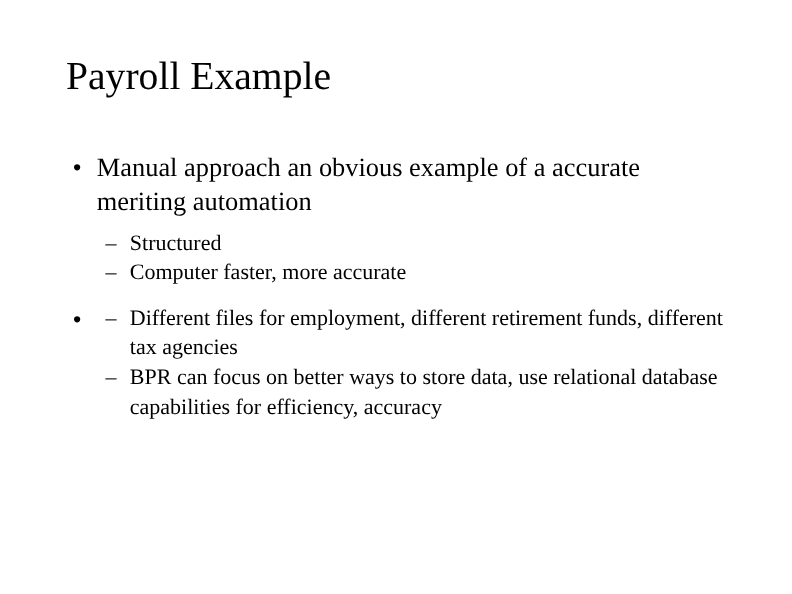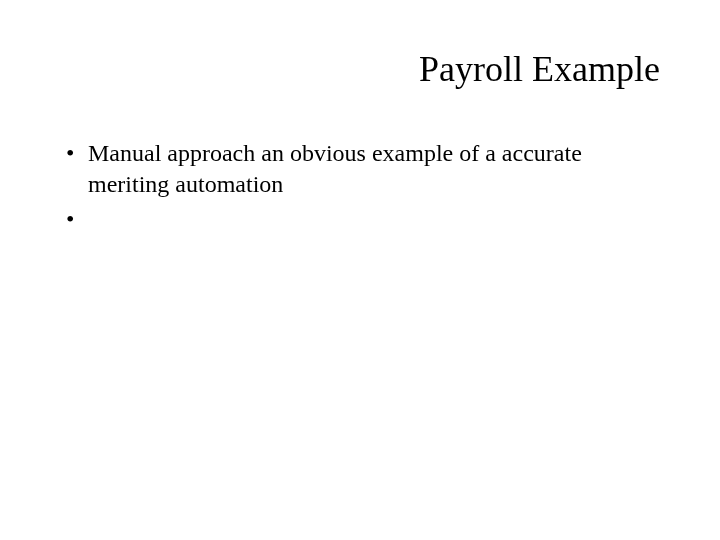--- a/index.html
+++ b/index.html
@@ -7,21 +7,21 @@
       width: 720px;
       height: 540px;
       background: #ffffff;
       font-family: "Times New Roman", Times, serif;
       color: #000000;
       padding: 48px 60px 40px 60px;
     }
     .title {
       font-size: 36px;
       font-weight: 400;
-      text-align: right;
+      text-align: left;
       margin-bottom: 48px;
     }
     ul.level1 {
       list-style: none;
       padding-left: 0;
     }
     ul.level1 > li {
       position: relative;
       padding-left: 28px;
       font-size: 24px;
@@ -56,16 +56,32 @@
     }
   </style>
 </head>
 <body>
 
 <h1 class="title">Payroll Example</h1>
 
 <ul class="level1">
   <li>
     <span>Manual approach an obvious example of a accurate meriting automation</span>
+    <ul class="level2">
+      <li>
+        <span>Structured</span>
+      </li>
+      <li>
+        <span>Computer faster, more accurate</span>
+      </li>
+    </ul>
   </li>
   <li>
+    <ul class="level2">
+      <li>
+        <span>Different files for employment, different retirement funds, different tax agencies</span>
+      </li>
+      <li>
+        <span>BPR can focus on better ways to store data, use relational database capabilities for efficiency, accuracy</span>
+      </li>
+    </ul>
   </li>
 </ul>
 
 </body></html>

